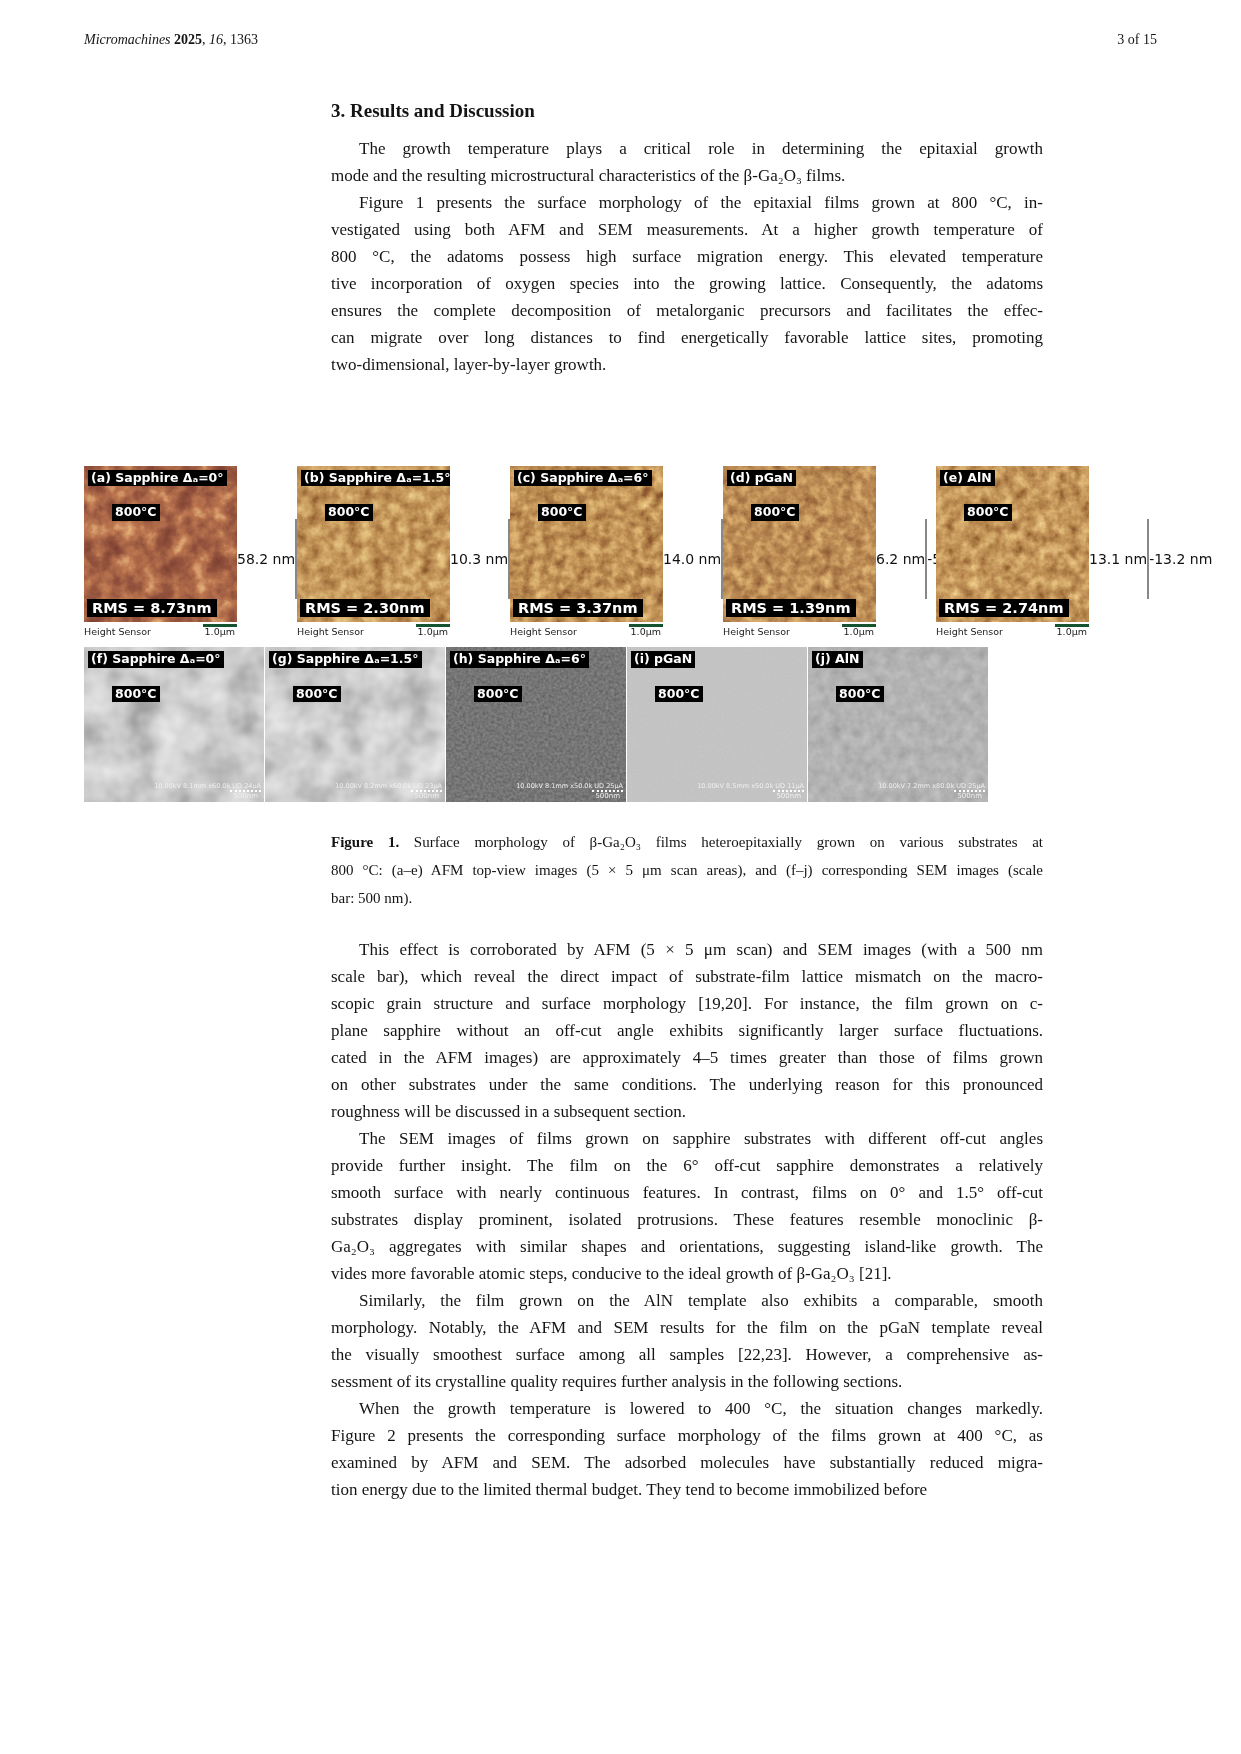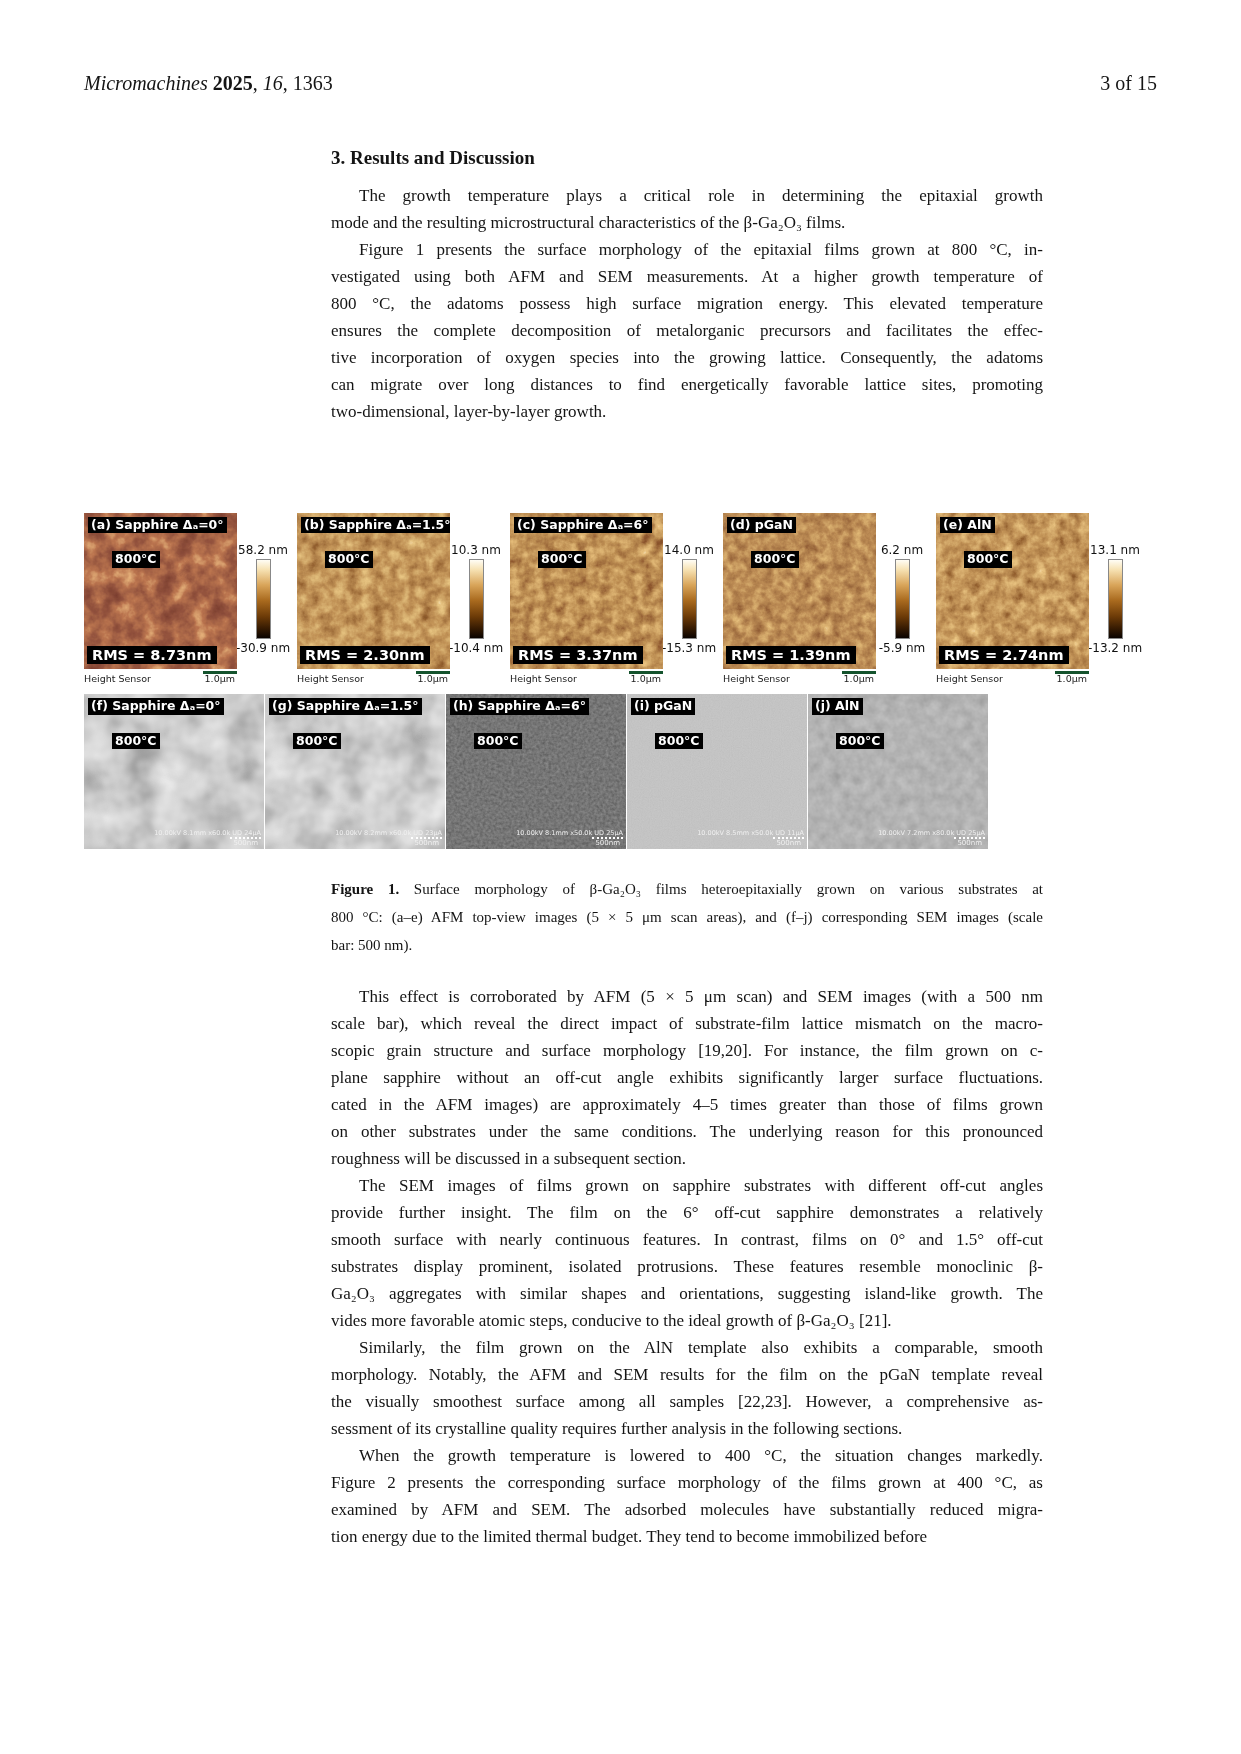--- a/index.html
+++ b/index.html
@@ -1,19 +1,19 @@
 <!DOCTYPE html>
 <html><head>
 <meta charset="utf-8">
 <style>
   html,body{margin:0;padding:0;background:#ffffff;}
   body{width:1241px;height:1754px;position:relative;font-family:"Liberation Serif","DejaVu Serif",serif;color:#141414;overflow:hidden;}
 
   
-  .page-header{display:flex;justify-content:space-between;padding:72px 84px 0 84px;font-size:20px;}
+  .page-header{display:flex;justify-content:space-between;padding:32px 84px 0 84px;font-size:14px;}
   .it{font-style:italic;}
   .bd{font-weight:bold;}
 
   
   .section-heading{margin:52px 0 0 331px;width:712px;font-size:19px;font-weight:bold;}
 
   
   .para{margin-left:331px;width:712px;font-size:17px;line-height:27px;}
   .para.first{margin-top:13px;}
   .tline{text-align:justify;text-align-last:justify;}
@@ -24,21 +24,21 @@
   .figure{margin:88px 0 0 84px;width:1140px;}
   .afm-row{display:flex;gap:8px;}
   .afm-unit{width:205px;}
   .afm-top{display:flex;}
   .afm-imgwrap{position:relative;width:153px;height:156px;overflow:hidden;background:#7f1d1d;}
   .afm-imgwrap svg,.sem-panel svg{position:absolute;left:0;top:0;width:100%;height:100%;}
   .pl{position:absolute;top:4px;left:4px;font-family:"DejaVu Sans",sans-serif;font-weight:bold;color:#fff;font-size:12.5px;line-height:1.3;}
   .pl .row1{background:#000;padding:0 3px;display:inline-block;white-space:nowrap;}
   .pl .row2{background:#000;padding:0 3px;display:inline-block;margin-left:24px;margin-top:18px;}
   .rms{position:absolute;bottom:5px;left:3px;background:#000;color:#fff;font-family:"DejaVu Sans",sans-serif;font-weight:bold;font-size:14.5px;padding:1px 5px;white-space:nowrap;}
-  .cbcol{width:52px;display:flex;flex-direction:column;align-items:center;padding-top:30px;font-family:"DejaVu Sans",sans-serif;font-size:12px;color:#111;}
+  .cbcol{width:52px;display:flex;flex-direction:row;align-items:center;padding-top:30px;font-family:"DejaVu Sans",sans-serif;font-size:14px;color:#111;}
   .cbbar{width:13px;height:78px;margin:2px 0;border:1px solid #888;
     background:linear-gradient(to bottom,#fffdf5 0%,#f7e3b5 12%,#d9a55a 32%,#a96a1e 52%,#6e3c08 72%,#351a02 88%,#0a0300 100%);}
   .cb-top,.cb-bottom{white-space:nowrap;}
   .sensor-row{width:153px;display:flex;justify-content:space-between;align-items:flex-end;font-family:"DejaVu Sans",sans-serif;font-size:9.5px;color:#222;padding-top:2px;}
   .scale1um{border-top:3px solid #14532d;padding:0 2px;line-height:1.1;}
 
   .sem-row{display:flex;gap:1px;margin-top:10px;}
   .sem-panel{position:relative;width:180px;height:155px;overflow:hidden;background:#6e6e6e;}
   .sem-meta{position:absolute;bottom:2px;left:3px;right:3px;display:flex;justify-content:space-between;align-items:flex-end;color:#f0f0f0;font-family:"DejaVu Sans",sans-serif;font-size:6.5px;white-space:nowrap;flex-direction:column;}
   .sem-scale{border-top:2px dotted #fff;padding:0 3px;font-size:7px;}
@@ -63,22 +63,22 @@
 <div class="section-heading">3. Results and Discussion</div>
 
 <div class="para first">
     <div class="tline">The growth temperature plays a critical role in determining the epitaxial growth</div>
     <div class="tline last">mode and the resulting microstructural characteristics of the β-Ga₂O₃ films.</div>
   </div>
 <div class="para">
     <div class="tline">Figure 1 presents the surface morphology of the epitaxial films grown at 800 °C, in-</div>
     <div class="tline">vestigated using both AFM and SEM measurements. At a higher growth temperature of</div>
     <div class="tline">800 °C, the adatoms possess high surface migration energy. This elevated temperature</div>
+    <div class="tline">tive incorporation of oxygen species into the growing lattice. Consequently, the adatoms</div>
     <div class="tline">ensures the complete decomposition of metalorganic precursors and facilitates the effec-</div>
-    <div class="tline">tive incorporation of oxygen species into the growing lattice. Consequently, the adatoms</div>
     <div class="tline">can migrate over long distances to find energetically favorable lattice sites, promoting</div>
     <div class="tline last">two-dimensional, layer-by-layer growth.</div>
   </div>
 
 <div class="figure">
 
   <div class="afm-row">
 
     <div class="afm-unit">
       <div class="afm-top">

